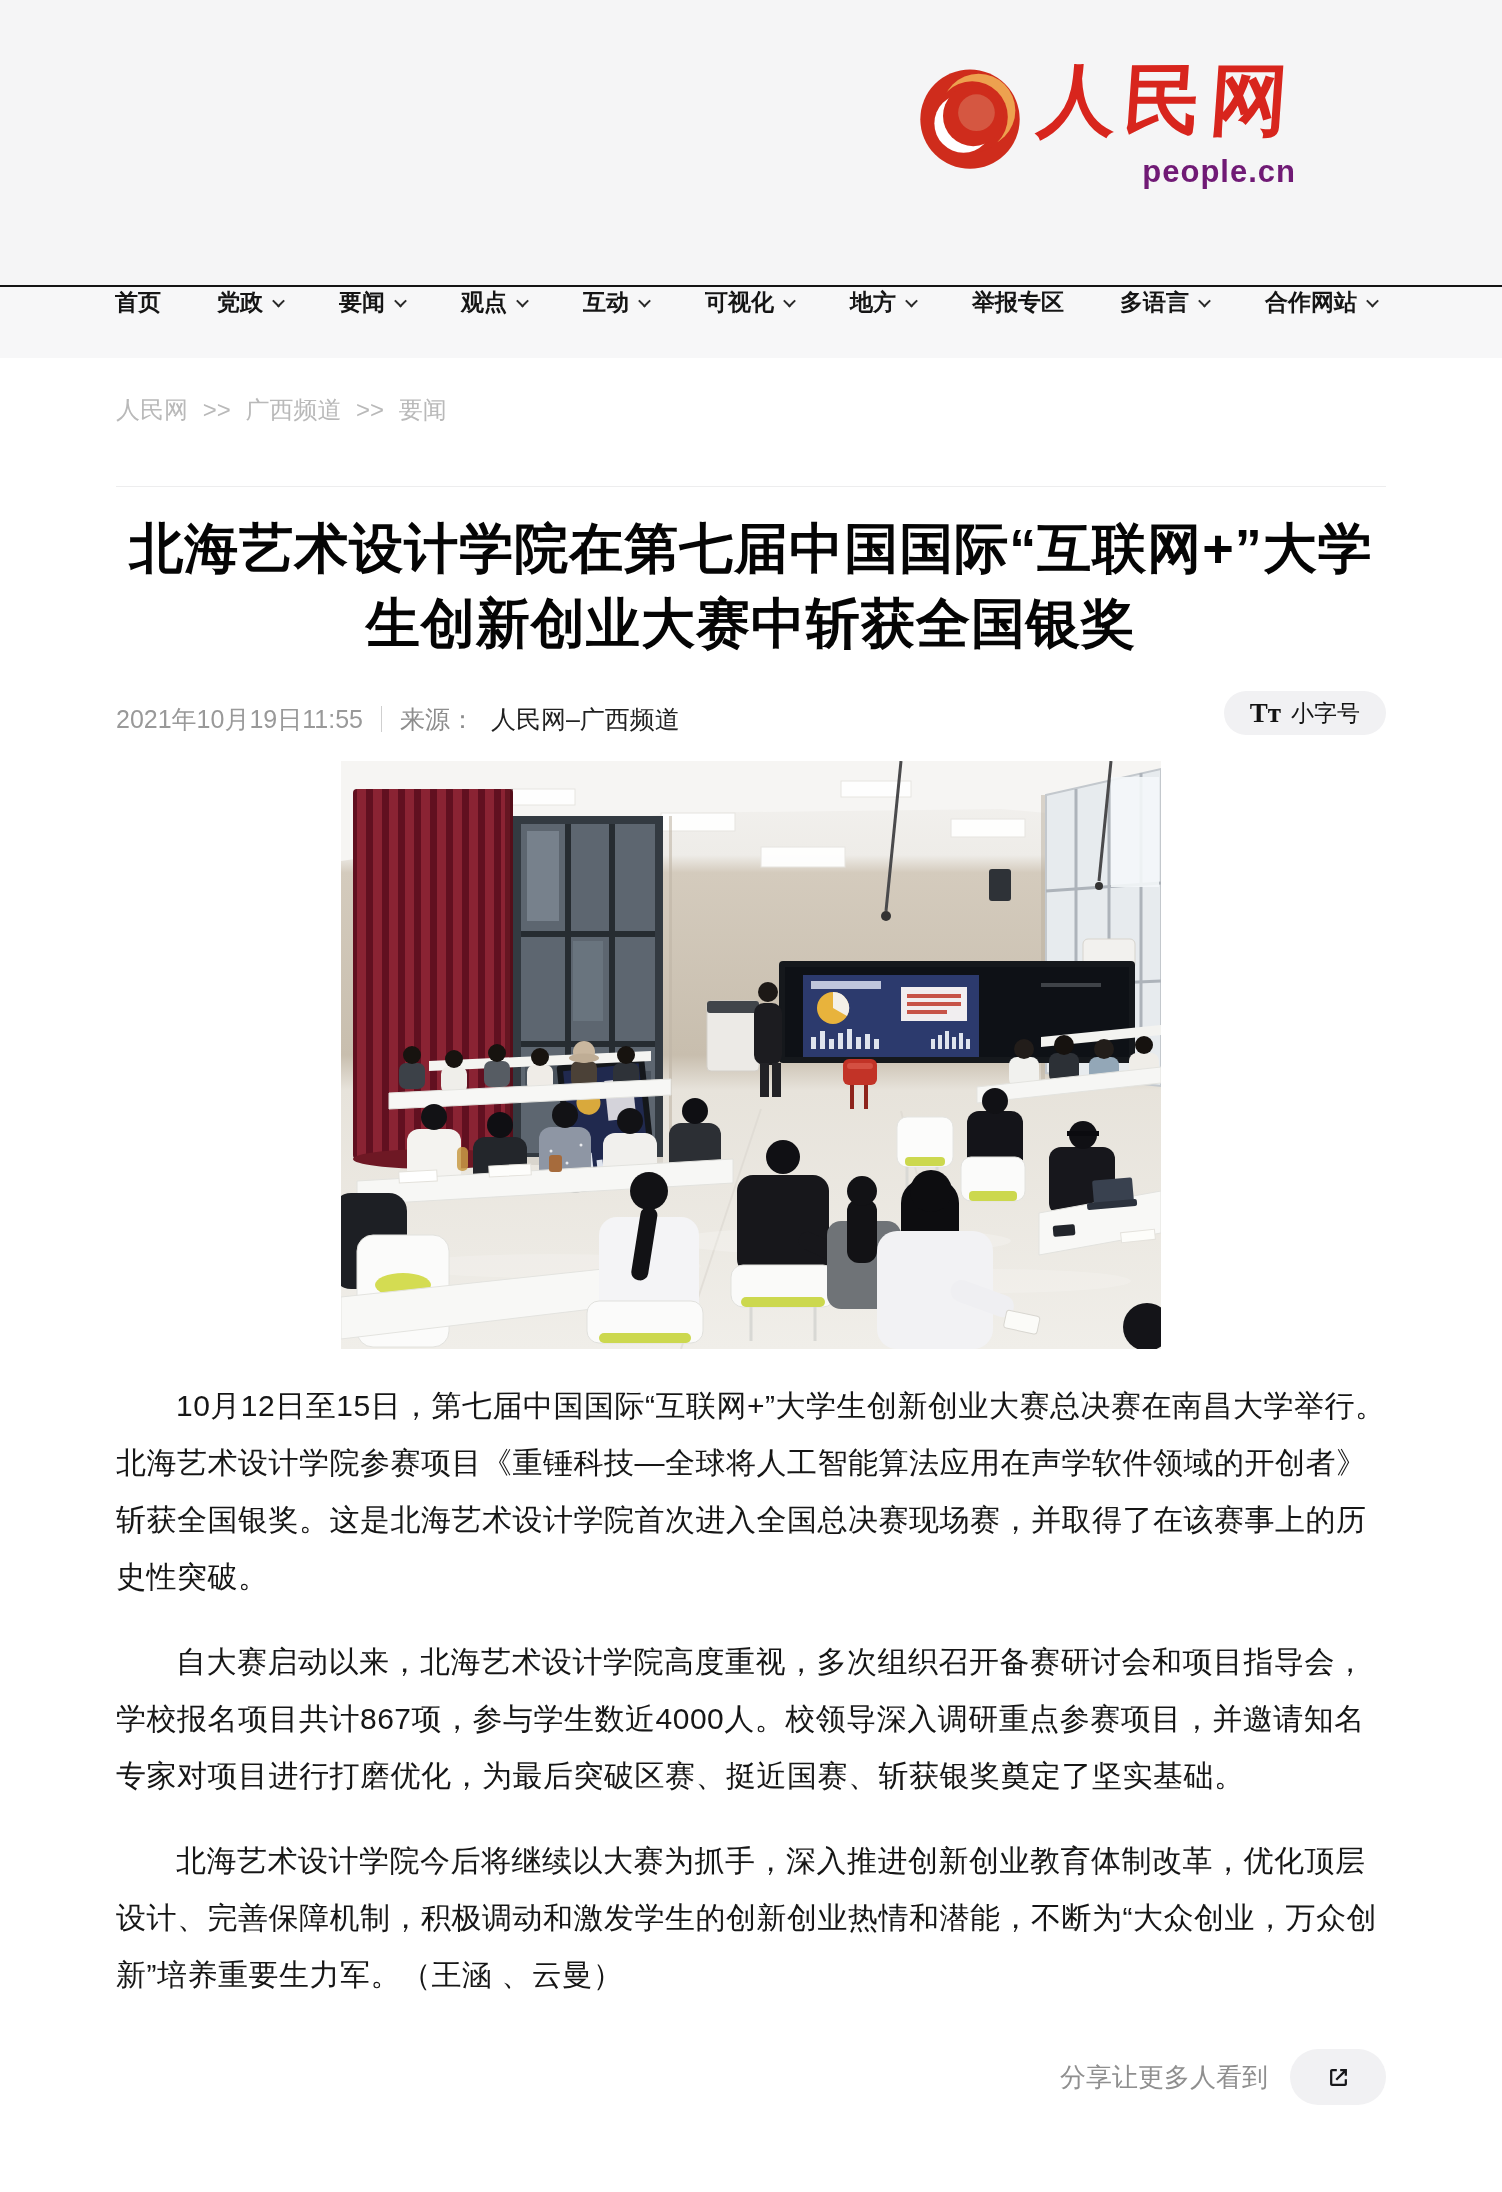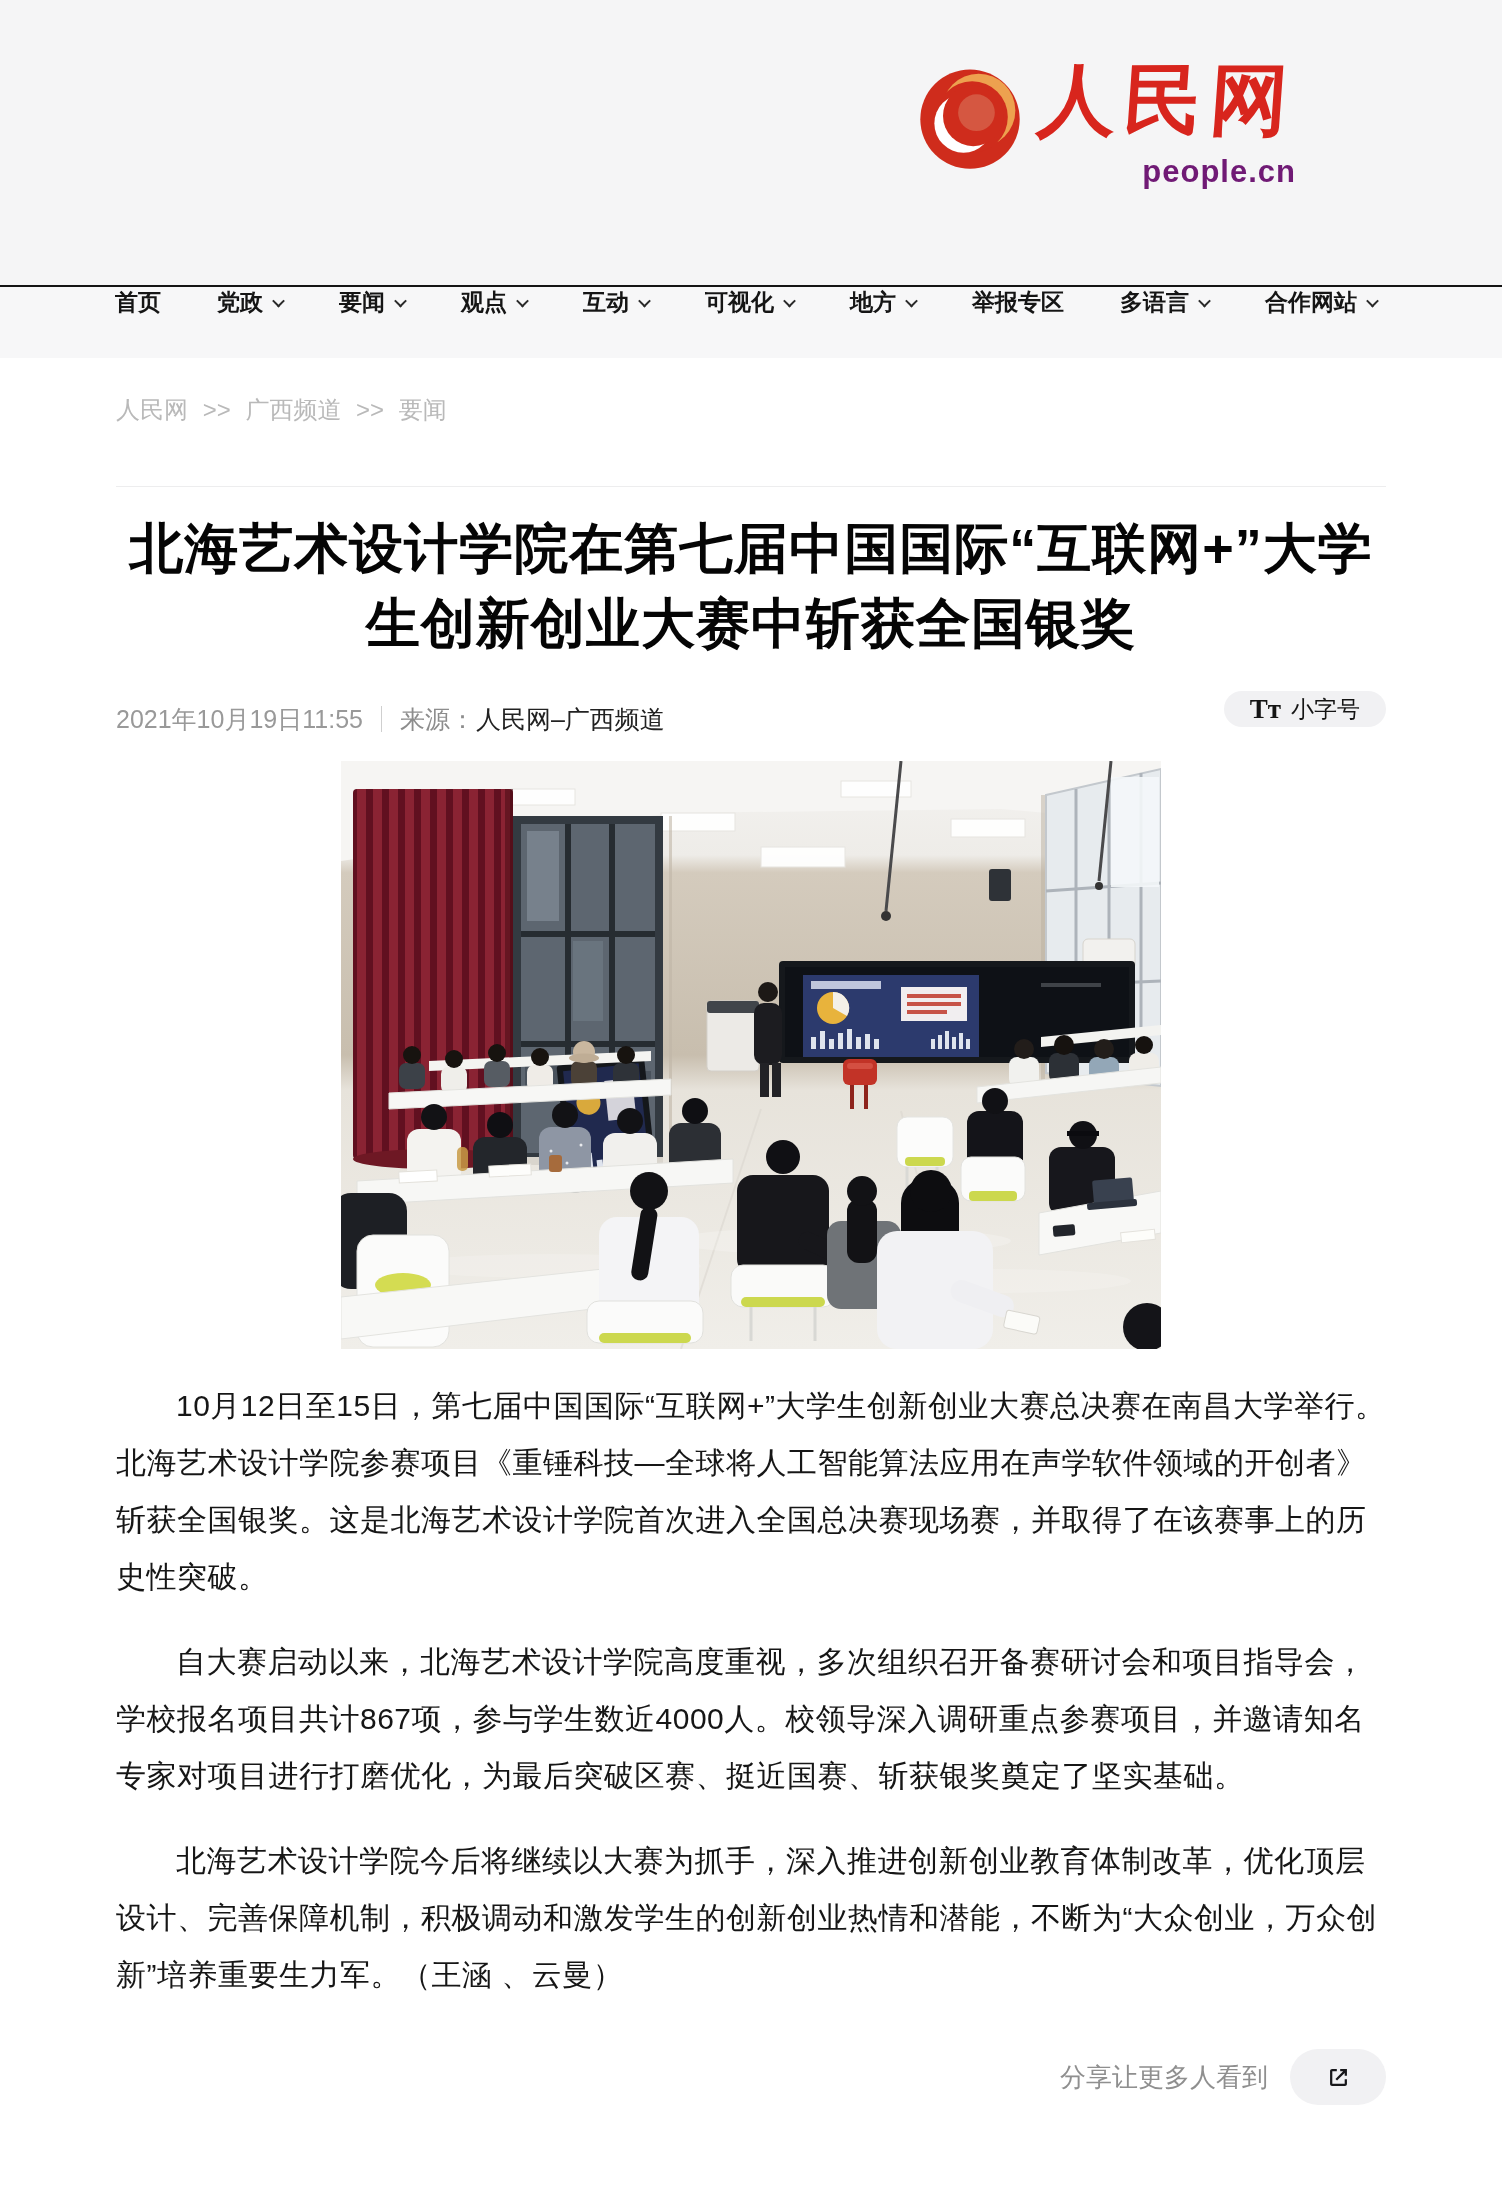--- a/index.html
+++ b/index.html
@@ -28,22 +28,22 @@
   .breadcrumb a { color:#b9b9b9; text-decoration:none; cursor:pointer; }
   .bc-sep { margin:0 8px; }
 
   .article-head { border-top:1px solid #ededee; padding-top:24px; }
   .article-title { font-size:54px; line-height:75px; font-weight:700; color:#050505; margin:0; letter-spacing:1px;text-align:center; }
 
   .meta-row { margin-top:30px; position:relative; height:56px; display:flex; align-items:center; font-size:25px; }
   .date { color:#999999; }
   .meta-divider { width:1px; height:26px; background:#cfcfcf; margin:0 18px; }
   .src-label { color:#8d8d8d; }
-  .src { color:#222; text-decoration:none; margin-left:1px; cursor:pointer; }
-  .font-size-btn { position:absolute; right:0; top:0; height:36px; padding:0 26px; border-radius:27px;
+  .src { color:#222; text-decoration:none; margin-left:16px; cursor:pointer; }
+  .font-size-btn { position:absolute; right:0; top:0; height:44px; padding:0 26px; border-radius:27px;
                    background:#f1f1f3; border:none; display:flex; align-items:center; gap:10px;
                    font-size:23px; color:#141414; cursor:pointer; font-family:inherit; }
   .tt { font-family:"Liberation Serif","DejaVu Serif",serif; font-weight:700; font-size:27px; line-height:1; }
 
   figure.article-figure { margin:14px 0 0; text-align:center; }
   .photo { width:820px; height:588px; margin:0 auto; overflow:hidden; background:#ded8cf; }
   figcaption { margin-top:10px; font-size:24px; color:#1e1e1e; font-weight:500; }
 
   .body-text p { font-size:30px; line-height:57px; color:#161616; margin:28px 0; text-indent:2em; letter-spacing:0.5px; }
 

